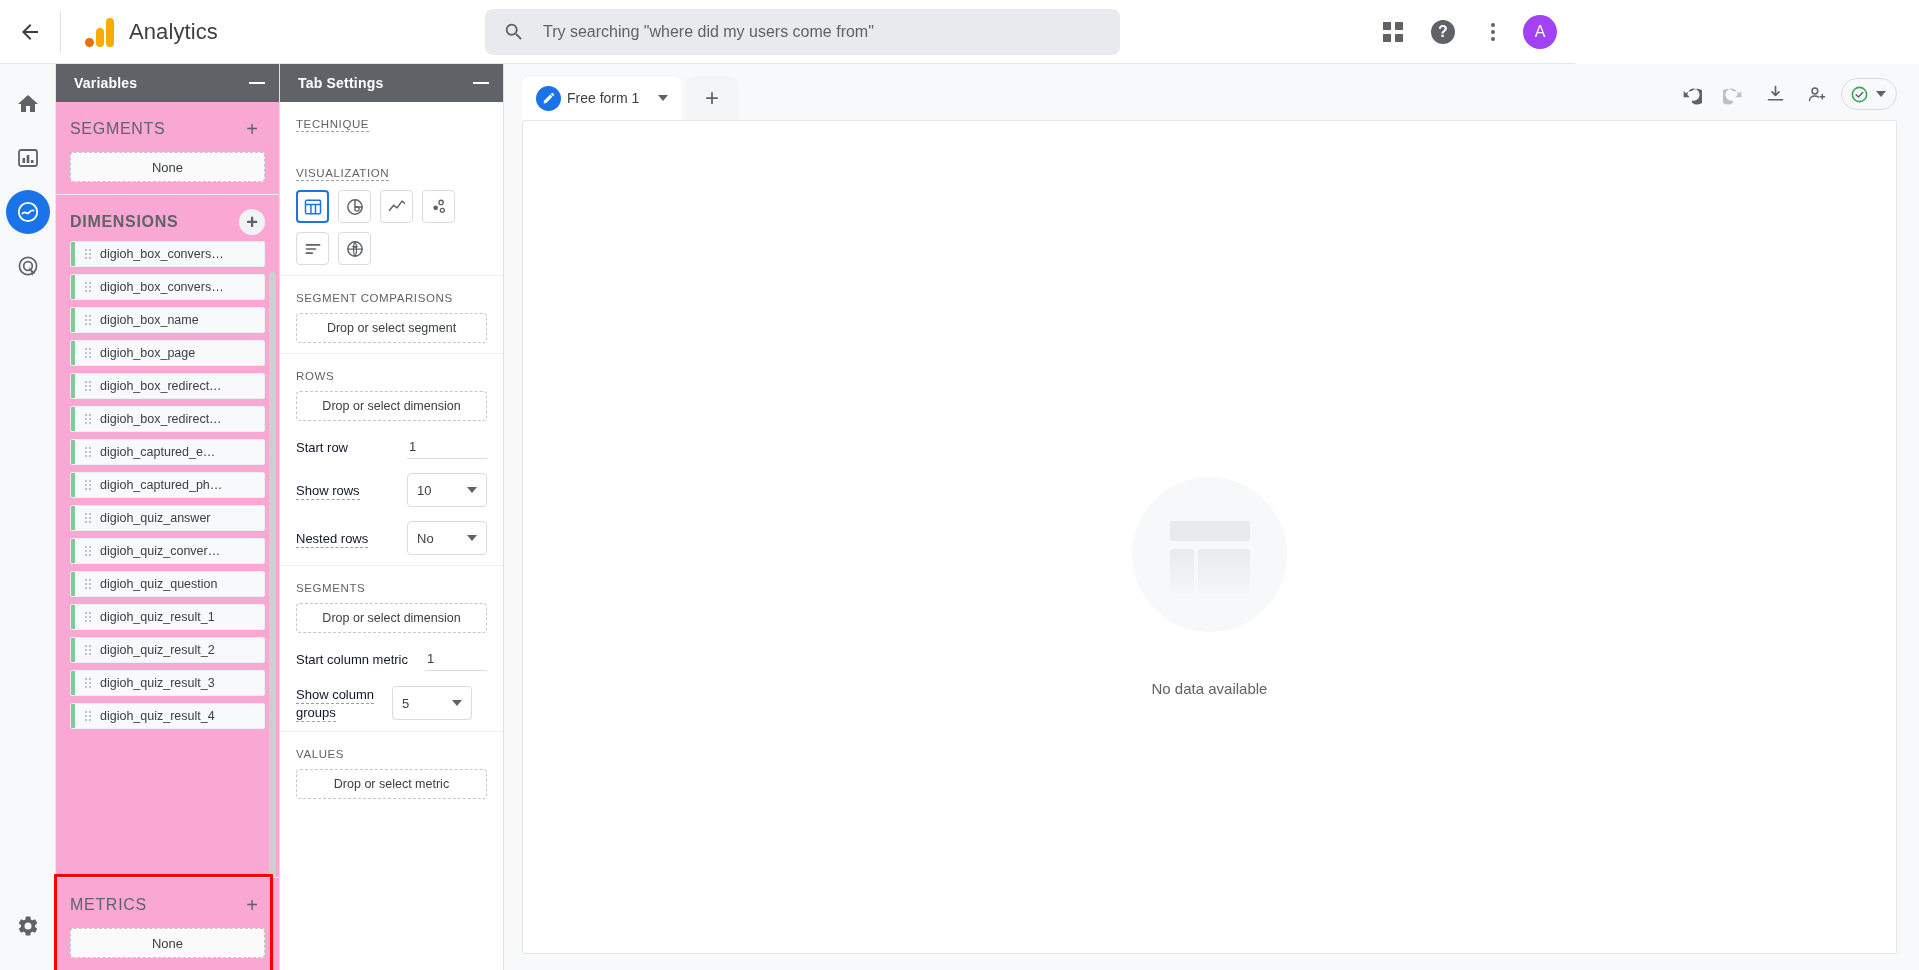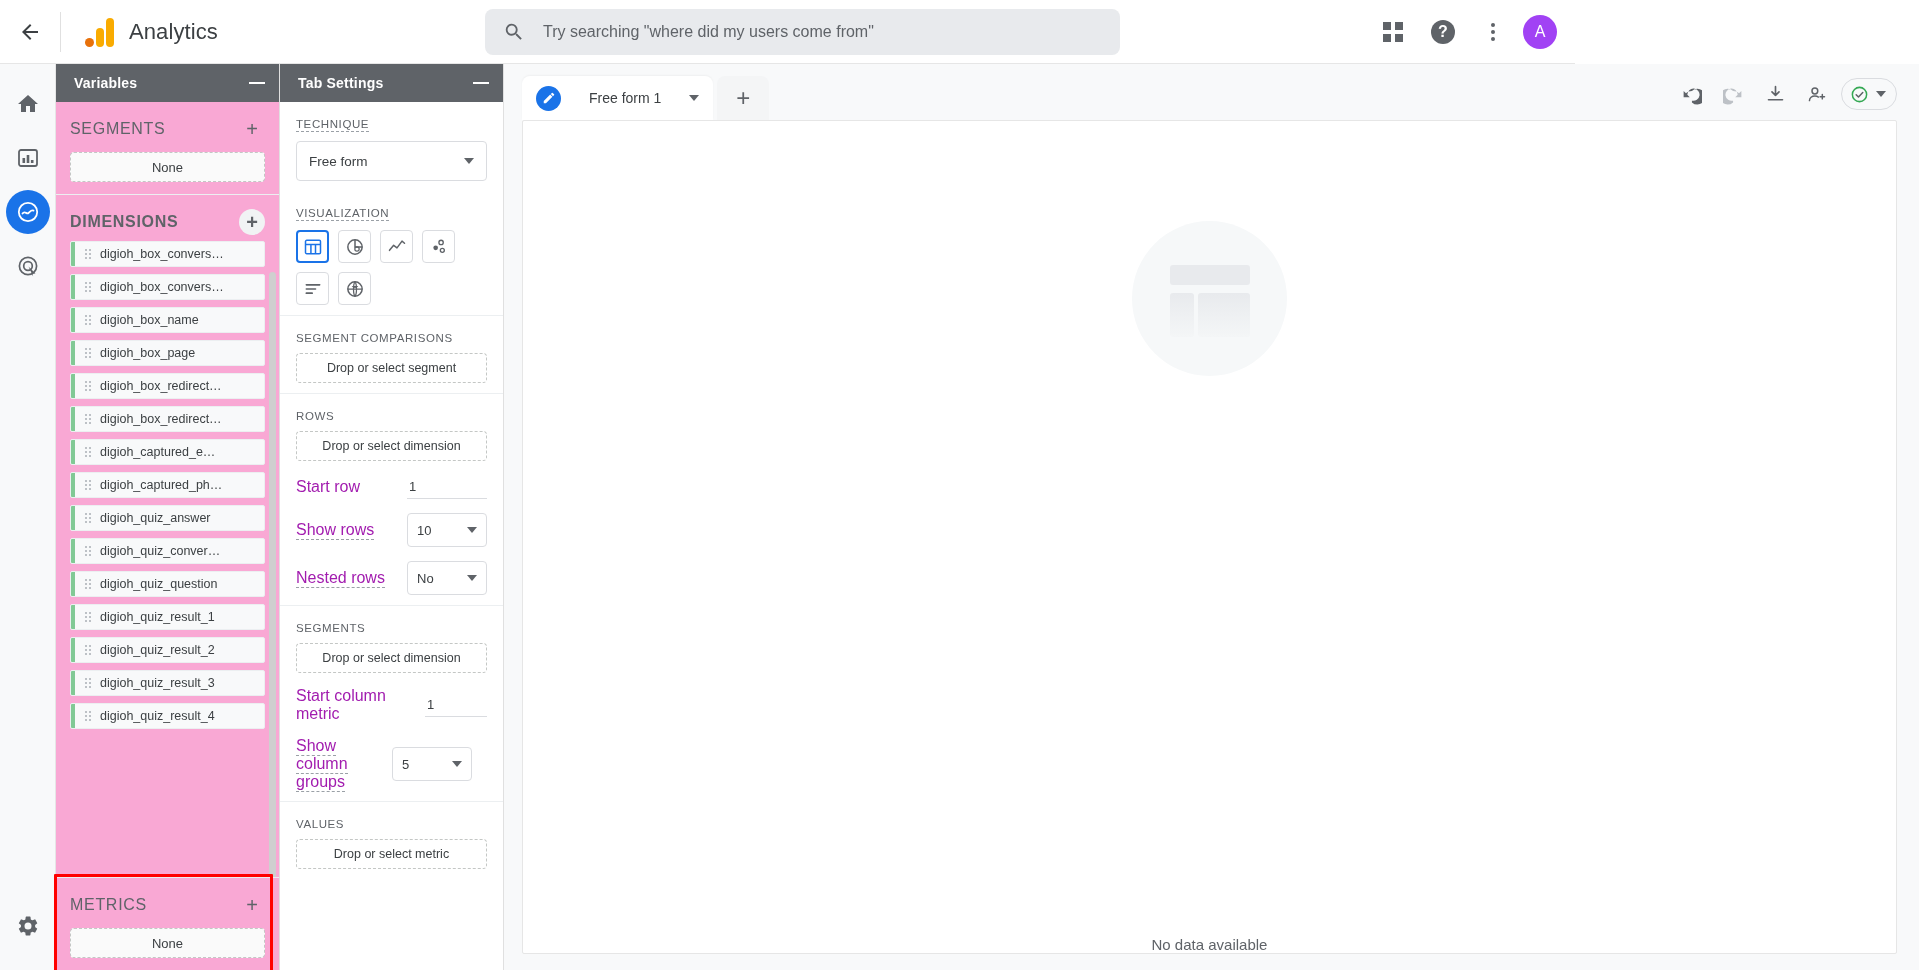--- a/index.html
+++ b/index.html
@@ -144,39 +144,39 @@
   .viz-btn.selected { border:2px solid #1a73e8; }
   .viz-btn svg { width:20px; height:20px; }
 
   .drop-box {
     border:1px dashed #c4c7c5; border-radius:4px; height:30px;
     display:flex; align-items:center; justify-content:center;
     font-size:12.5px; color:#3c4043; background:#fff; cursor:pointer;
   }
 
   .field-row { display:flex; align-items:center; margin-top:14px; }
-  .field-label { font-size:16px; color:#a21caf; flex:1; }
+  .field-label { font-size:13px; color:#0f172a; flex:1; }
   .field-label.dotted { border-bottom:1px dashed #9aa0a6; display:inline; flex:none; width:auto; padding-bottom:1px; }
   .field-label-wrap { flex:1; }
   .num-input {
     width:80px; border:none; border-bottom:1px solid #dadce0; font-size:13px; color:#3c4043;
     padding:4px 2px; outline:none; background:transparent; font-family:"Liberation Sans", sans-serif;
   }
   .mini-select {
     width:80px; height:34px; border:1px solid #dadce0; border-radius:4px;
     display:flex; align-items:center; justify-content:space-between; padding:0 9px;
     font-size:13px; color:#3c4043; cursor:pointer;gap:8px;
   }
 
   
   .canvas-area { position:absolute; left:504px; top:64px; right:0; bottom:0; background:#f8f9fa; }
   .tabbar { height:56px; display:flex; align-items:flex-end; padding-left:18px; position:relative; }
   .tab {
     height:44px; min-width:160px; background:#fff; border-radius:8px 8px 0 0;
-    display:flex; align-items:center; padding:0 14px; gap:28px; cursor:pointer;
+    display:flex; align-items:center; padding:0 14px; gap:6px; cursor:pointer;
     box-shadow: 0 -1px 2px rgba(0,0,0,0.04);
   }
   .tab-icon { width:25px; height:25px; border-radius:50%; background:#1a73e8;
     display:flex; align-items:center; justify-content:center; flex:none; }
   .tab-icon svg { width:14px; height:14px; }
   .tab-label { font-size:14px; color:#3c4043; flex:1; }
   .tab-caret { width:0;height:0;border-left:5px solid transparent;border-right:5px solid transparent;border-top:6px solid #5f6368; }
   .add-tab {
     width:52px; height:44px; background:#f4f5f6; border-radius:8px 8px 0 0; margin-left:4px;
     display:flex; align-items:center; justify-content:center; font-size:24px; color:#5f6368; cursor:pointer;
@@ -186,21 +186,21 @@
   .tool-btn svg { width:21px; height:21px; }
   .status-pill {
     height:32px; border:1px solid #dadce0; border-radius:16px; display:flex; align-items:center;
     gap:7px; padding:0 10px 0 8px; cursor:pointer; background:#f8f9fa;
   }
   .status-pill svg { width:19px; height:19px; }
 
   .canvas-sheet {
     position:absolute; left:18px; right:22px; top:56px; bottom:16px;
     background:#fff; border:1px solid #e6e6e6; border-radius:2px;
-    display:flex; flex-direction:column; align-items:center; justify-content:space-between;
+    display:flex; flex-direction:column; align-items:center; justify-content:center;
     padding-top:100px;
   }
   .empty-circle {
     width:155px; height:155px; border-radius:50%; background:#f6f8f9;
     display:flex; align-items:center; justify-content:center; position:relative;
   }
   .ph-top { position:absolute; left:38px; top:44px; width:80px; height:20px; background:#e8eaed; border-radius:3px; }
   .ph-left { position:absolute; left:38px; top:72px; width:24px; height:44px; border-radius:3px;
     background:linear-gradient(to bottom,#e8eaed,#f4f6f7); }
   .ph-right { position:absolute; left:66px; top:72px; width:52px; height:44px; border-radius:3px;
@@ -499,24 +499,20 @@
 
   <div class="panel-settings">
     <div class="panel-header">
       <span class="ttl">Tab Settings</span>
       <span class="minimize"></span>
     </div>
     <div class="ts-body">
 
       <div class="ts-section">
         <span class="ts-label dotted">TECHNIQUE</span>
-        <div class="select-box">
-          <span>Free form</span>
-          <span class="caret"></span>
-        </div>
       </div>
 
       <div class="ts-section bordered">
         <span class="ts-label dotted">VISUALIZATION</span>
         <div class="viz-grid">
           <div class="viz-btn selected">
             <svg viewBox="0 0 24 24">
               <rect x="3" y="4" width="18" height="16" rx="1.5" fill="none" stroke="#1a73e8" stroke-width="1.8"></rect>
               <path d="M3 9h18M9.5 9v11M15 9v11" stroke="#1a73e8" stroke-width="1.8"></path>
             </svg>

